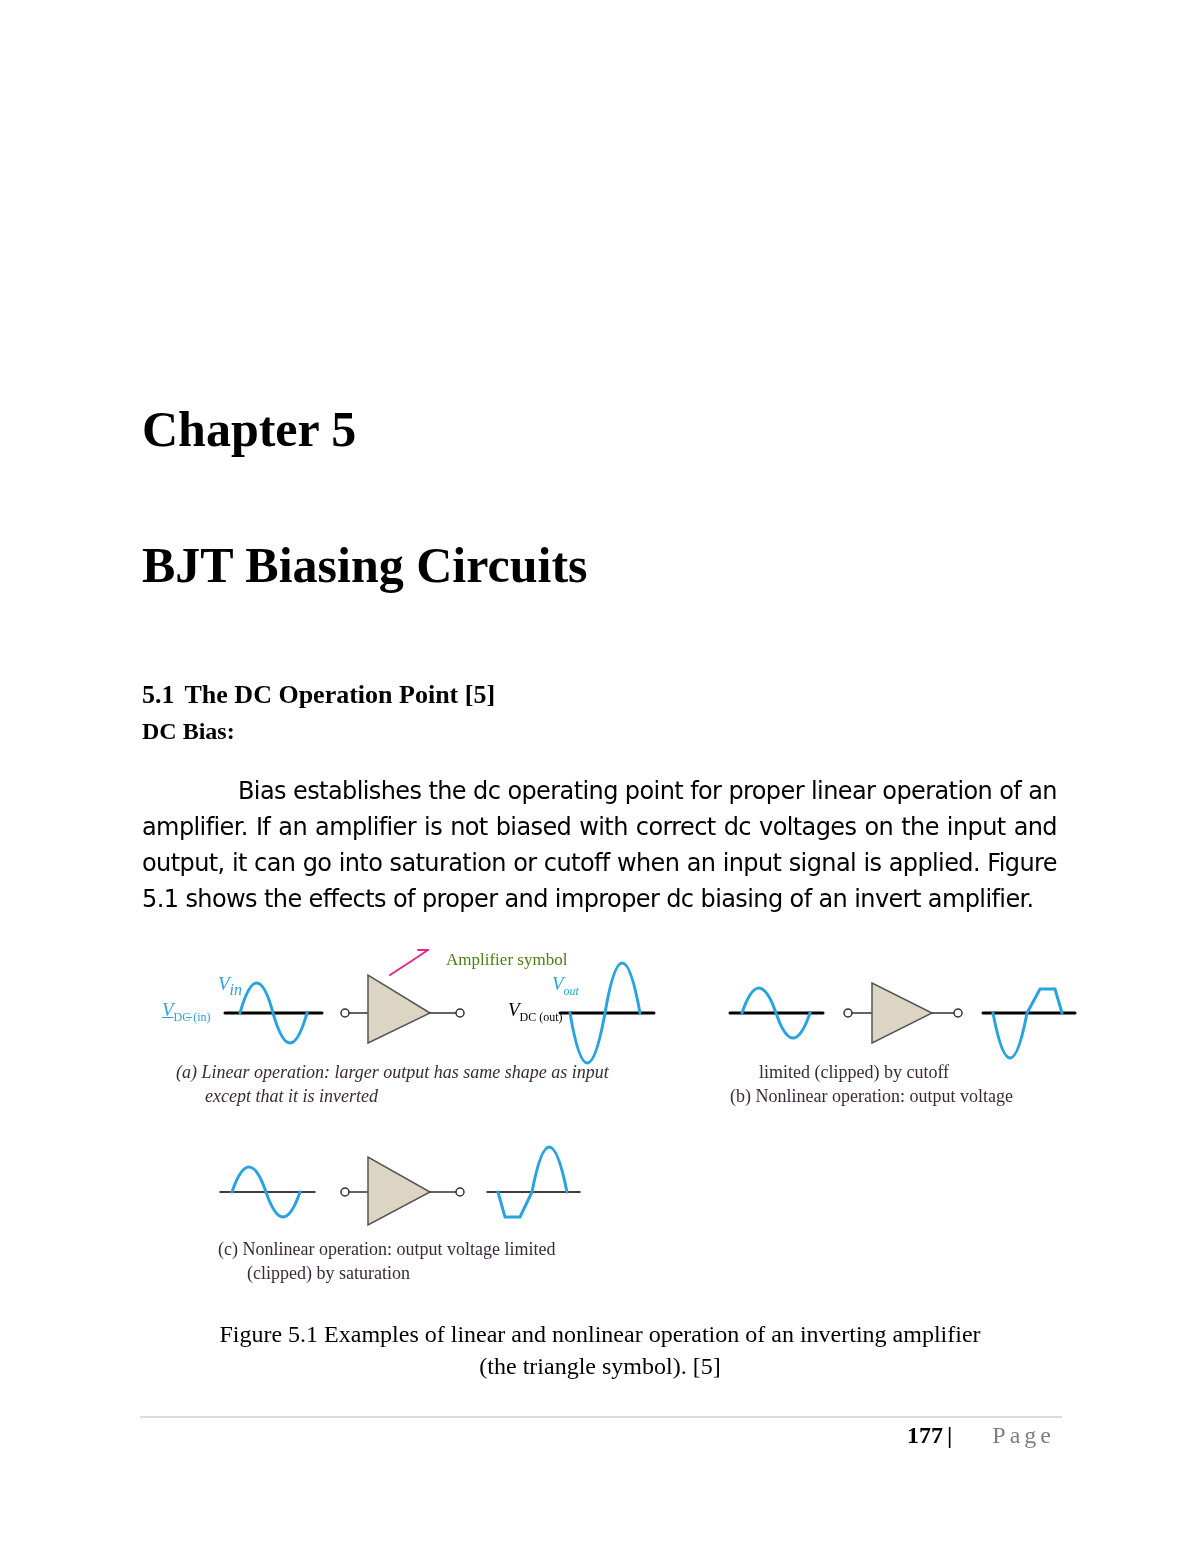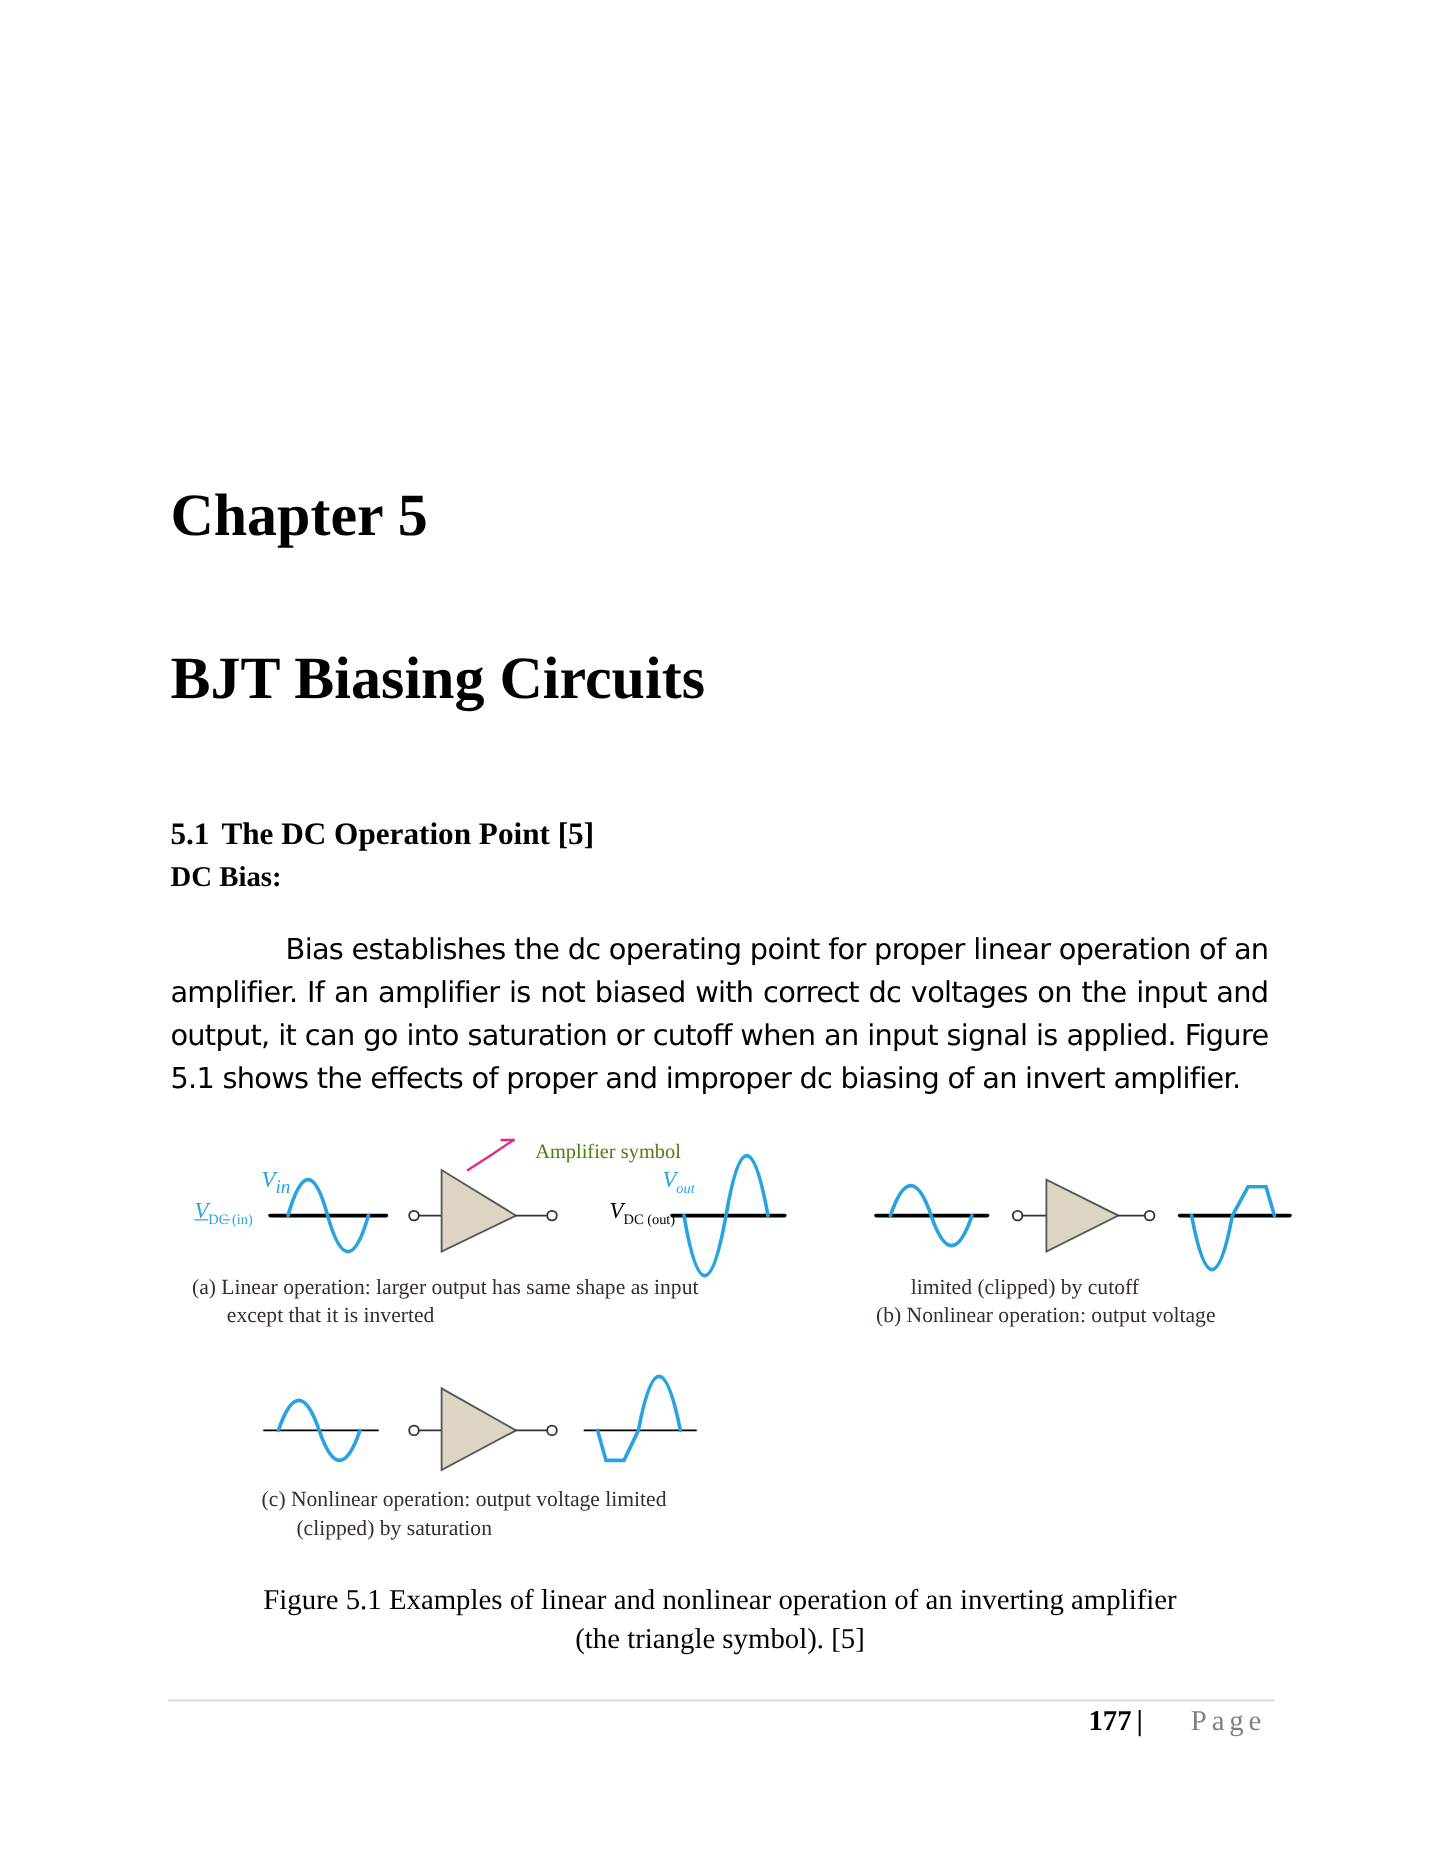--- a/index.html
+++ b/index.html
@@ -72,21 +72,21 @@
       <path d="M358 257 L 365 282 L 380 282 L 392 257 Q 409 167 427 257" stroke="#29a3e0" stroke-width="3"></path>
     </g>
   </svg>
 
   <div class="abs" style="left:306px;top:15px;color:#4d7c0f;font-size:17px;">Amplifier symbol</div>
   <div class="abs" style="left:78px;top:38px;color:#29a3e0;font-size:19px;font-style:italic;"><span>V</span><sub style="font-size:16px;">in</sub></div>
   <div class="abs" style="left:22px;top:64px;color:#29a3e0;font-size:19px;font-style:italic;text-decoration:underline;"><span>V</span><sub style="font-size:12px;font-style:normal;">DC (in)</sub></div>
   <div class="abs" style="left:412px;top:38px;color:#29a3e0;font-size:19px;font-style:italic;"><span>V</span><sub style="font-size:12px;">out</sub></div>
   <div class="abs" style="left:340px;top:64px;color:#000000;font-size:19px;font-style:italic;margin-left:28px;"><span>V</span><sub style="font-size:12px;font-style:normal;">DC (out)</sub></div>
 
-  <div class="abs cap" style="left:20px;top:125px;width:520px;">
+  <div class="abs cap" style="left:36px;top:125px;width:520px;font-style:italic;">
     <div>(a) Linear operation: larger output has same shape as input</div>
     <div style="padding-left:29px;">except that it is inverted</div>
   </div>
   <div class="abs cap" style="left:590px;top:125px;width:360px;">
     <div style="padding-left:29px;">limited (clipped) by cutoff</div>
     <div>(b) Nonlinear operation: output voltage</div>
   </div>
   <div class="abs cap" style="left:78px;top:302px;width:460px;">
     <div>(c) Nonlinear operation: output voltage limited</div>
     <div style="padding-left:29px;">(clipped) by saturation</div>

